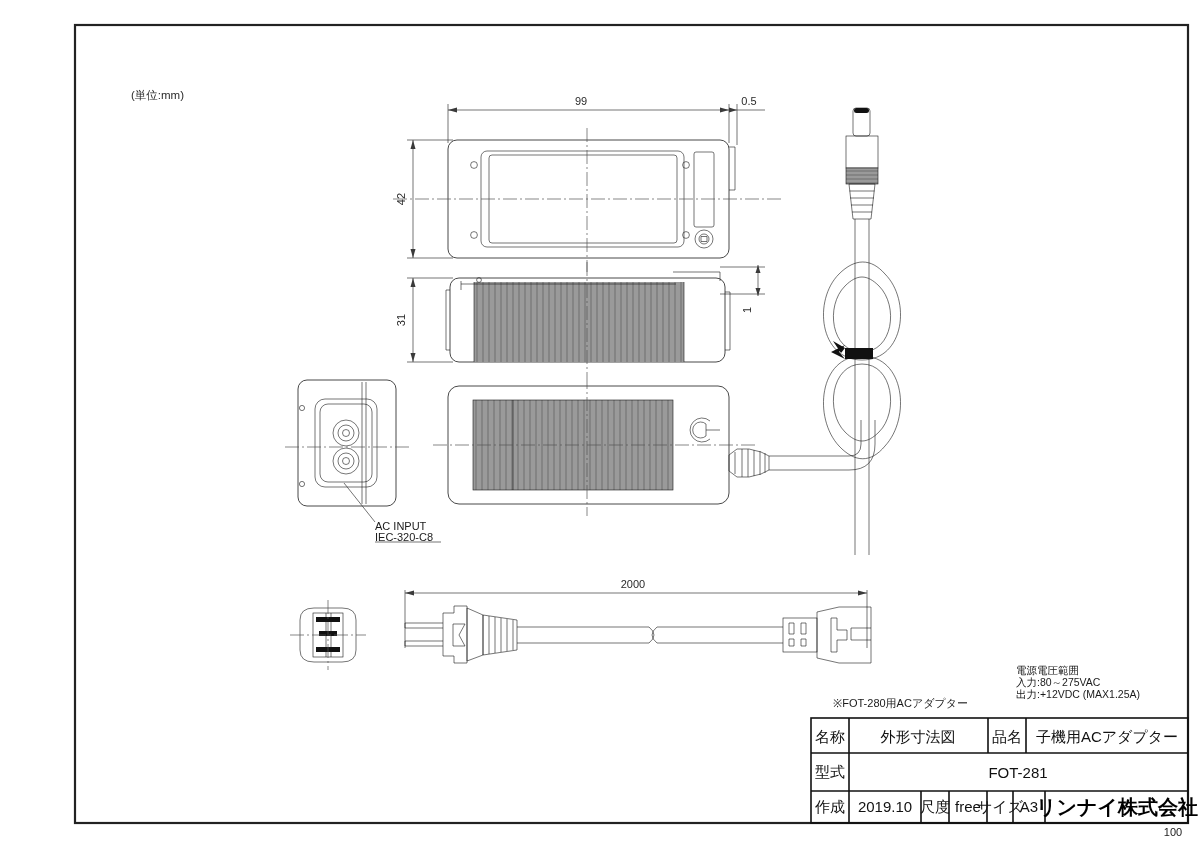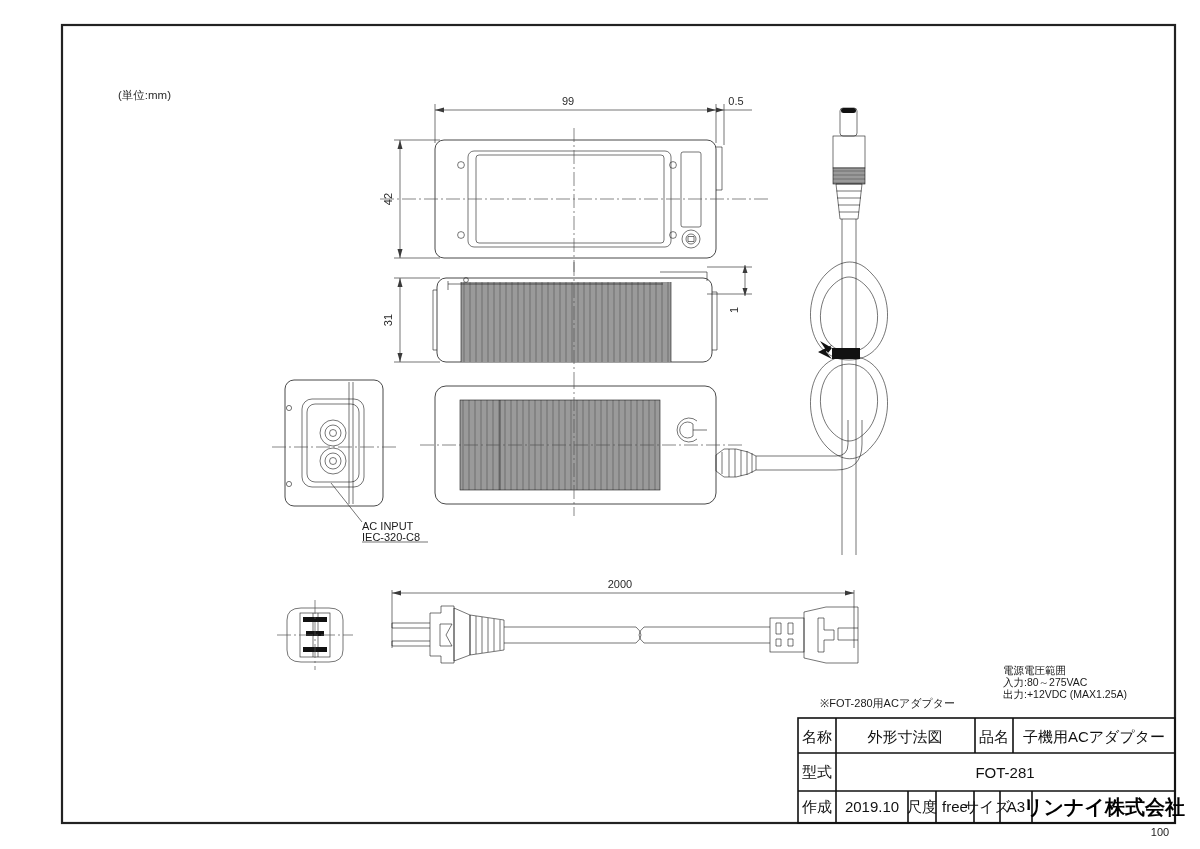--- a/index.html
+++ b/index.html
@@ -9,21 +9,21 @@
   }
   body {
     width: 1200px;
     height: 849px;
     font-family: "Liberation Sans", sans-serif;
     position: relative;
     overflow: hidden;
   }
   #sheet {
     position: absolute;
-    left: 0; top: 0;
+    left: 13px; top: 0;
     width: 1116px;
     height: 849px;
   }
   svg { display: block; }
   .ln { stroke: #1a1a1a; fill: none; }
   .thin { stroke-width: 0.8; }
   .vthin { stroke-width: 0.6; }
   .frame { stroke: #222; stroke-width: 2.2; fill: none; }
   .center { stroke: #555; stroke-width: 0.7; fill: none;
             stroke-dasharray: 14 3 2 3; }

